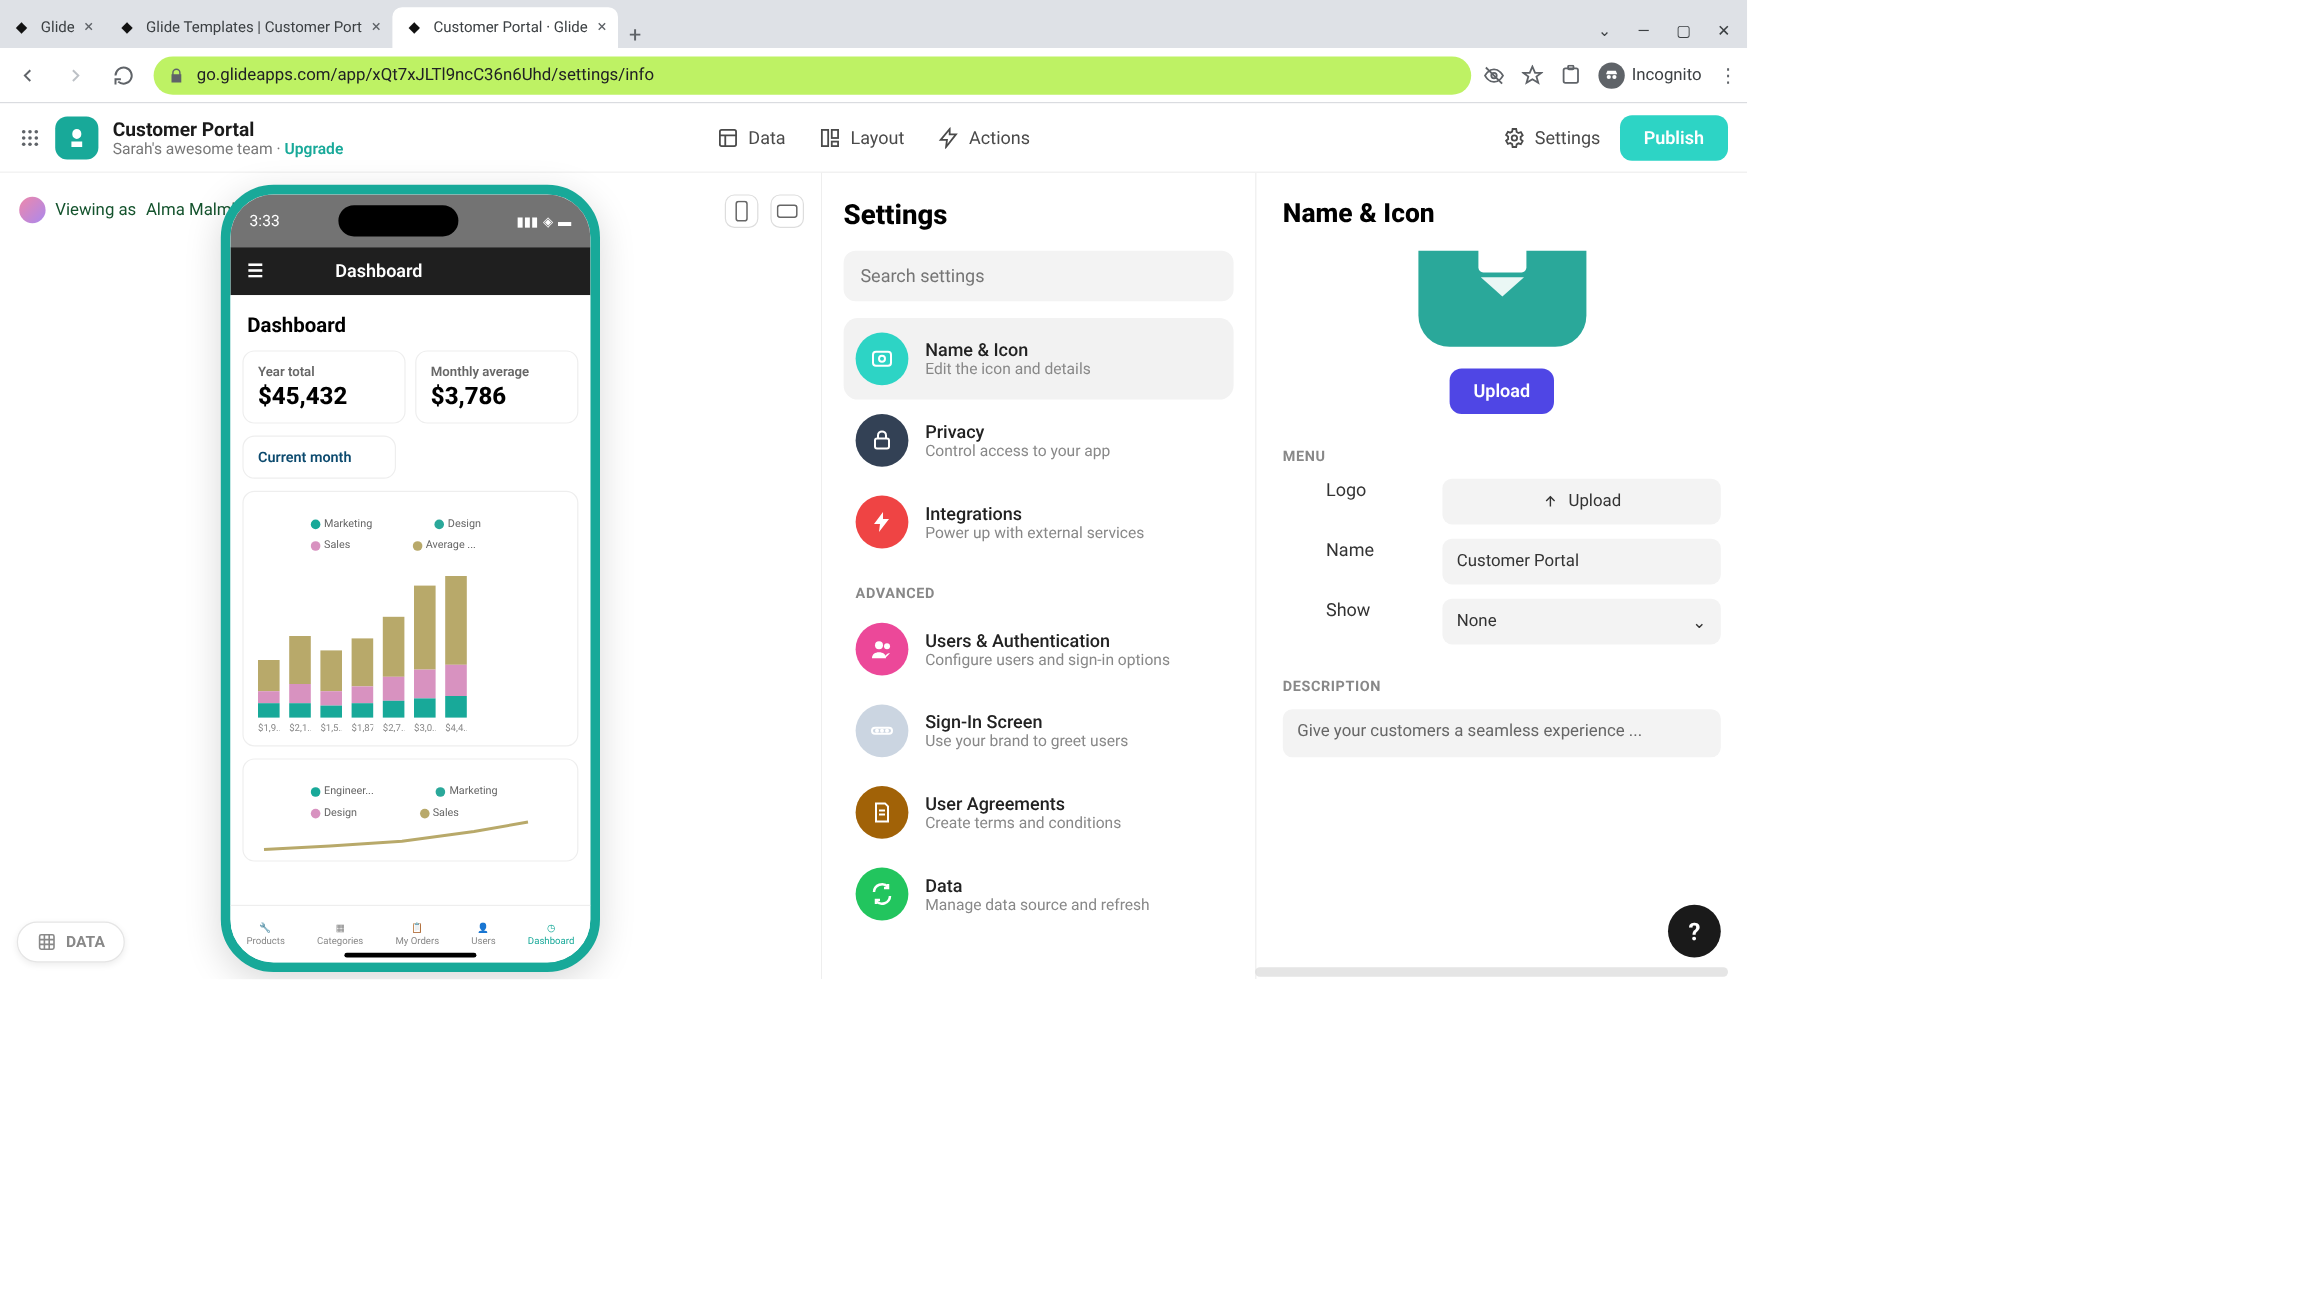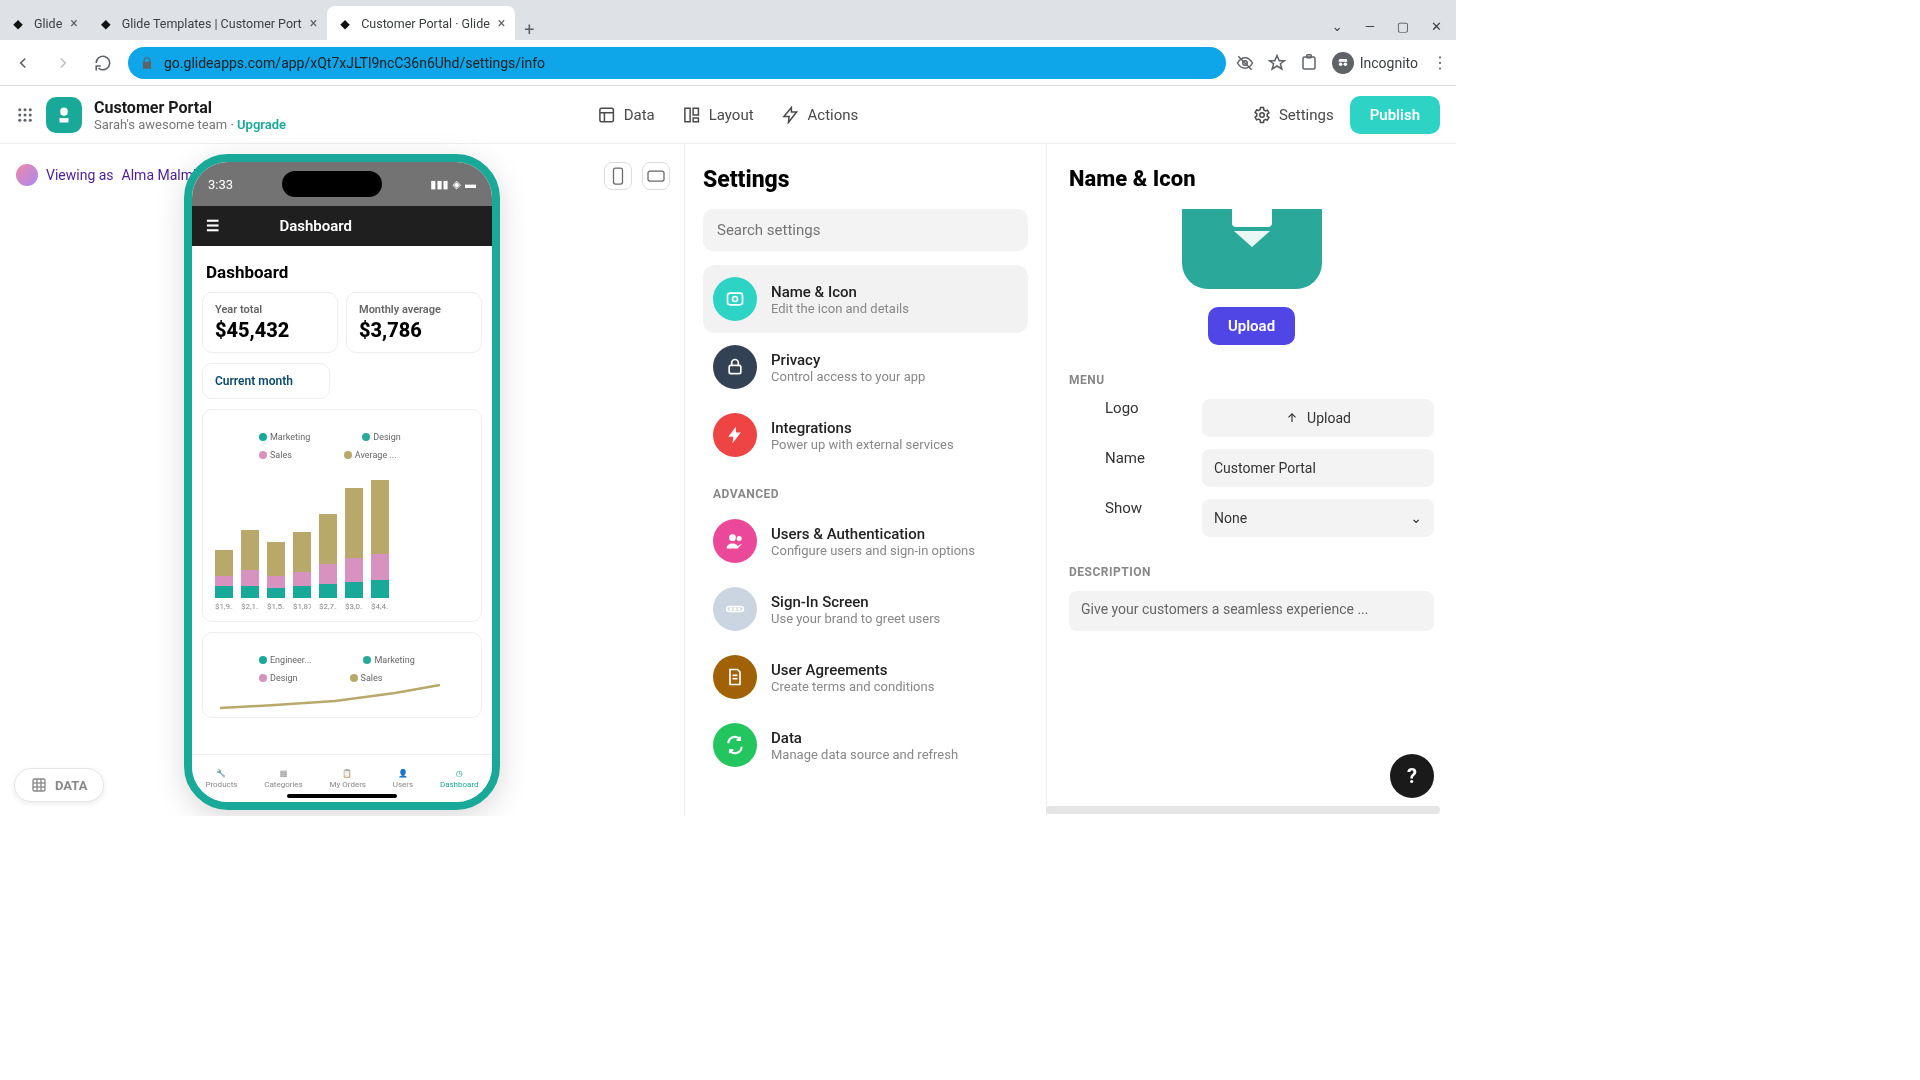--- a/index.html
+++ b/index.html
@@ -13,21 +13,21 @@
 .tab .close { font-size: 14px; color: #5f6368; cursor: pointer; }
 .tab .favicon { width: 16px; height: 16px; display: inline-flex; align-items: center; justify-content: center; }
 .glide-fav { color:#111; }
 .new-tab { width: 28px; text-align: center; font-size: 18px; color: #5f6368; cursor: pointer; }
 .win-controls { margin-left: auto; display: flex; gap: 22px; padding: 0 14px 6px; color: #3c4043; font-size: 13px; align-items: center; }
 .win-controls span { cursor: pointer; }
 
 .addr-bar { height: 46px; background: #fff; border-bottom: 1px solid #dadce0; display: flex; align-items: center; padding: 0 8px; gap: 10px; }
 .nav-btn { width: 30px; height: 30px; display: flex; align-items: center; justify-content: center; color: #5f6368; cursor: pointer; border-radius: 50%; }
 .nav-btn.disabled { color: #bdc1c6; }
-.url-field { flex: 1; height: 32px; background: #0ea5e9; border-radius: 16px; display: flex; align-items: center; padding: 0 12px; gap: 10px; color: #202124; font-size: 14px; }
+.url-field { flex: 1; height: 32px; background: #bef264; border-radius: 16px; display: flex; align-items: center; padding: 0 12px; gap: 10px; color: #202124; font-size: 14px; }
 .url-field .lock { color: #5f6368; }
 .addr-right { display: flex; align-items: center; gap: 14px; color: #5f6368; }
 .incognito-badge { display: flex; align-items: center; gap: 6px; color: #3c4043; font-size: 14px; }
 .incognito-dot { width: 22px; height: 22px; background: #5f6368; border-radius: 50%; display:flex; align-items:center; justify-content:center; color:#fff; }
 
 
 .app-header { height: 58px; border-bottom: 1px solid #eee; display: flex; align-items: center; padding: 0 16px; gap: 12px; }
 .apps-icon { color: #5f6368; cursor: pointer; }
 .app-icon-sq { width: 36px; height: 36px; border-radius: 10px; background: #18a999; display: flex; align-items: center; justify-content: center; color: #fff; }
 .app-titles .t1 { font-weight: 700; font-size: 16px; color: #1a1a1a; }
@@ -35,21 +35,21 @@
 .app-titles .upg { color: #18a999; font-weight: 600; cursor: pointer; }
 .header-center { position: absolute; left: 50%; transform: translateX(-50%); display: flex; gap: 28px; }
 .hc-item { display: flex; align-items: center; gap: 8px; font-size: 15px; color: #4a4a4a; cursor: pointer; }
 .header-right { margin-left: auto; display: flex; align-items: center; gap: 16px; }
 .settings-link { display: flex; align-items: center; gap: 8px; font-size: 15px; color: #4a4a4a; cursor: pointer; }
 .publish-btn { background: #2dd4c5; color: #fff; border: none; padding: 10px 20px; border-radius: 10px; font-size: 15px; font-weight: 600; cursor: pointer; }
 
 
 .main { display: flex; height: calc(816px - 40px - 46px - 58px); position: relative; }
 .canvas { width: 684px; position: relative; background:#fff; }
-.viewing { position: absolute; top: 20px; left: 16px; display: flex; align-items: center; gap: 8px; font-size: 14px; color: #4c1d95; }
+.viewing { position: absolute; top: 20px; left: 16px; display: flex; align-items: center; gap: 8px; font-size: 14px; color: #14532d; }
 .viewing .av { width: 22px; height: 22px; border-radius: 50%; background: linear-gradient(135deg,#e8a,#a8e); }
 .device-toggles { position: absolute; top: 18px; right: 14px; display: flex; gap: 10px; }
 .device-toggles .dt { width: 28px; height: 28px; border: 1px solid #ddd; border-radius: 8px; display: flex; align-items: center; justify-content: center; color: #666; cursor: pointer; font-size:13px; }
 
 
 .phone { position: absolute; top: 10px; left: 184px; width: 316px; height: 656px; border: 8px solid #18a999; border-radius: 44px; background: #fff; overflow: hidden; box-shadow: 0 8px 30px rgba(0,0,0,.15); }
 .notch-bar { height: 44px; background: #737373; color: #fff; display: flex; align-items: center; justify-content: space-between; padding: 0 16px; font-size: 13px; }
 .notch { width: 100px; height: 26px; background: #000; border-radius: 16px; }
 .status-icons { display:flex; gap:4px; font-size:11px; }
 .app-bar { height: 40px; background: #1f1f1f; color: #fff; display: flex; align-items: center; padding: 0 14px; gap: 60px; font-size: 15px; font-weight:600; }

